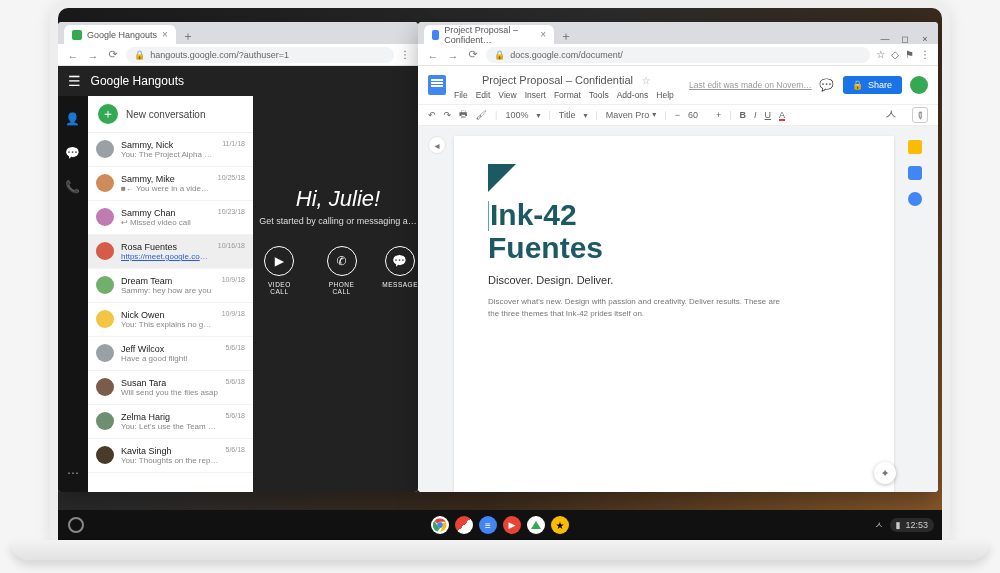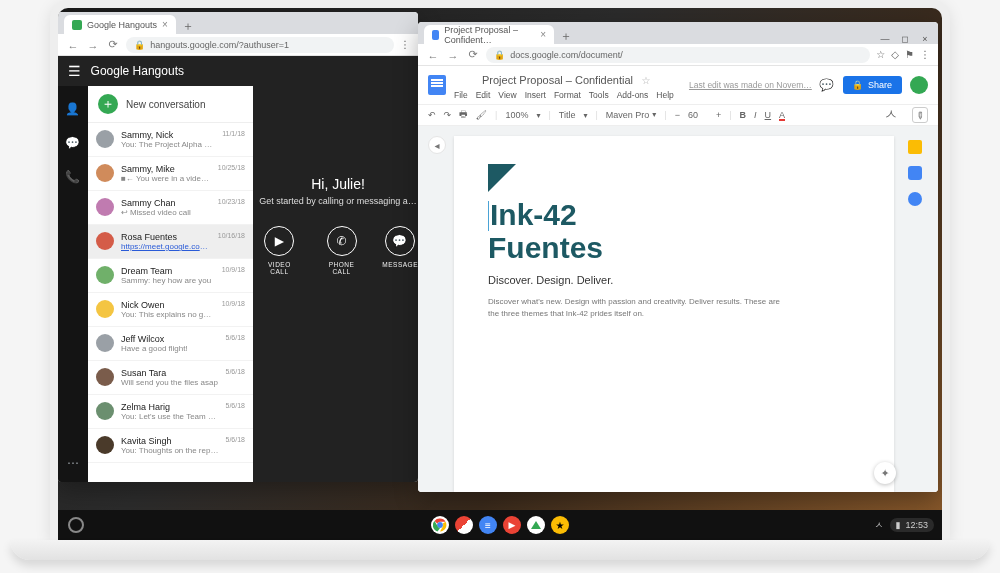--- a/index.html
+++ b/index.html
@@ -30,21 +30,21 @@
   .newtab { width:16px; height:16px; display:flex; align-items:center; justify-content:center; color:#666; font-size:12px; }
   .winctrl { margin-left:auto; display:flex; gap:6px; font-size:9px; color:#555; }
   .winctrl span { width:14px; text-align:center; }
   .omnibar { height:22px; background:#fff; display:flex; align-items:center; gap:6px; padding:0 8px; border-bottom:1px solid #e4e4e4; }
   .omnibar .navbtn { width:14px; text-align:center; color:#777; font-size:11px; }
   .omnibar .url { flex:1; height:16px; background:#f1f3f4; border-radius:8px; display:flex; align-items:center; padding:0 8px; font-size:9px; color:#666; gap:5px;}
   .omnibar .lock{font-size:9px;}
   .omnibar .ext { display:flex; gap:6px; font-size:10px; color:#666; }
 
   
-  .hangouts { left:0; top:4px; width:360px; height:470px; }
+  .hangouts { left:0; top:14px; width:360px; height:470px; }
   .ho-body { flex:1; display:flex; background:#222; position:relative; }
   .ho-topbar { position:absolute; left:0; right:0; top:0; height:30px; display:flex; align-items:center; gap:10px; padding:0 10px; color:#fff; font-size:12px; z-index:3;}
   .ho-topbar .menu{font-size:14px;}
   .ho-rail { position:absolute; left:0; top:30px; width:30px; bottom:0; background:#141414; display:flex; flex-direction:column; align-items:center; gap:16px; padding-top:14px; z-index:2;}
   .ho-rail .railicon{ width:18px; height:18px; display:flex; align-items:center; justify-content:center; color:#9aa0a6; font-size:12px; }
   .ho-rail .railicon.active{ color:#34a853; }
   .ho-panel { position:absolute; left:30px; top:30px; width:165px; bottom:0; background:#fff; overflow-y:auto; z-index:2;}
   .ho-panel::-webkit-scrollbar{width:4px;} .ho-panel::-webkit-scrollbar-thumb{background:#ccc;border-radius:2px;}
   .newconv { display:flex; align-items:center; gap:8px; padding:8px 10px; border-bottom:1px solid #eee;}
   .newconv .plus{ width:20px; height:20px; border-radius:50%; background:#34a853; color:#fff; display:flex; align-items:center; justify-content:center; font-size:13px;}
@@ -52,21 +52,21 @@
   .conv { display:flex; gap:7px; padding:7px 8px; border-bottom:1px solid #f2f2f2;}
   .conv .avatar{ width:18px; height:18px; border-radius:50%; flex:none; }
   .conv .txt{ flex:1; min-width:0;}
   .conv .name{ font-size:9px; color:#222; }
   .conv .snip{ font-size:8px; color:#888; white-space:nowrap; overflow:hidden; text-overflow:ellipsis;}
   .conv .snip.link{ color:#2a5bd7; text-decoration:underline;}
   .conv .date{ font-size:7px; color:#999;}
   .conv.hl{ background:#eeeeee;}
 
   .ho-center { position:absolute; left:200px; right:0; top:120px; color:#fff; text-align:center; z-index:1;}
-  .ho-center .hi{ font-size:14px; font-weight:400; margin-bottom:4px;}
+  .ho-center .hi{ font-size:22px; font-weight:400; margin-bottom:4px;font-style:italic;}
   .ho-center .sub{ font-size:9px; color:#ddd; margin-bottom:20px;}
   .ho-actions{ display:flex; justify-content:center; gap:18px;}
   .ho-act{ display:flex; flex-direction:column; align-items:center; gap:5px;}
   .ho-act .cir{ width:30px; height:30px; border:1.5px solid #fff; border-radius:50%; display:flex; align-items:center; justify-content:center; font-size:12px; color:#fff;}
   .ho-act .albl{ font-size:6.5px; letter-spacing:.5px; color:#eee;}
 
   
   .docs { left:360px; top:14px; width:520px; height:470px; }
   .docs-body{ flex:1; display:flex; flex-direction:column; background:#fff;}
   .docs-head{ display:flex; align-items:center; gap:8px; padding:4px 10px 0 10px;}

